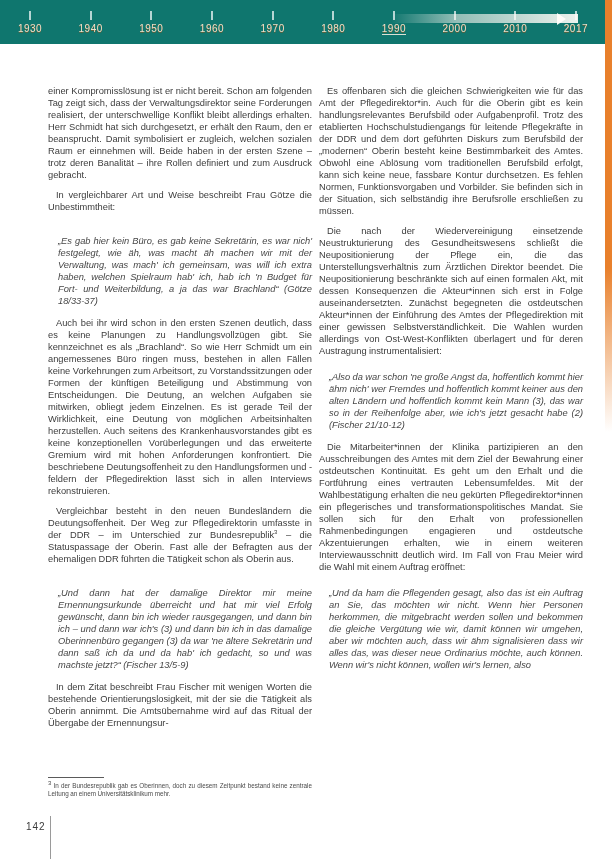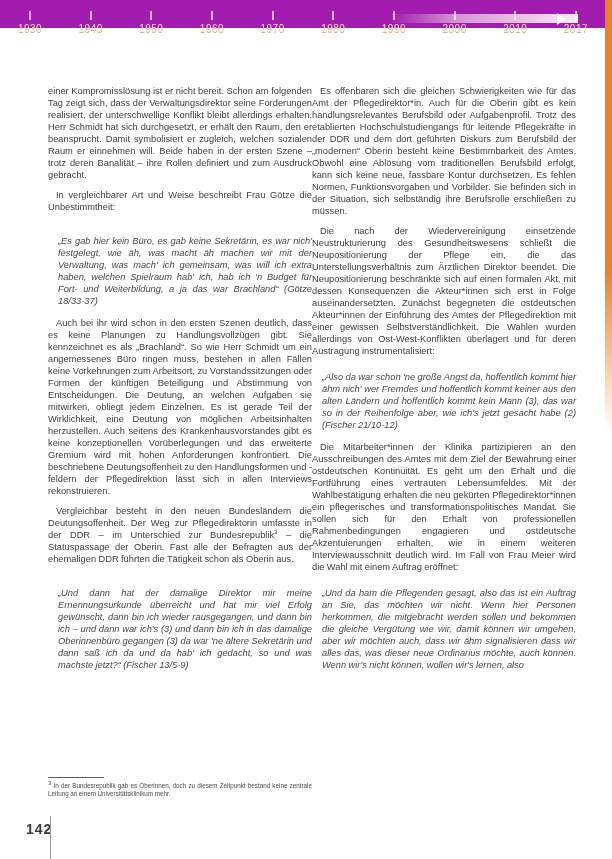--- a/index.html
+++ b/index.html
@@ -3,22 +3,22 @@
 <meta charset="utf-8">
 <style>
   html,body{margin:0;padding:0;background:#888;}
   .page{
     position:relative;width:612px;height:859px;background:#ffffff;
     margin:0 auto;overflow:hidden;
     font-family:"Liberation Sans", sans-serif;color:#3c3c3c;
   }
   
   .header-band{
-    position:absolute;top:0;left:0;width:612px;height:28px;
-    background:#a21caf;
+    position:absolute;top:0;left:0;width:612px;height:44px;
+    background:#0f766e;
   }
   .edge-strip{
     position:absolute;top:0;right:0;width:7px;height:432px;
     background:linear-gradient(to bottom,#e8802c 0%,#e8802c 62%,rgba(232,128,44,0) 100%);
   }
   .timeline{
     position:absolute;top:11px;left:8px;right:14px;height:30px;
     display:flex;justify-content:space-between;
   }
   .tl-item{display:flex;flex-direction:column;align-items:center;width:44px;}
@@ -34,21 +34,21 @@
     background:linear-gradient(90deg,rgba(255,255,255,0) 0%,rgba(255,249,243,0.55) 35%,rgba(255,252,248,0.92) 100%);
   }
   .tl-arrow-head{
     position:absolute;right:12px;top:-1px;width:0;height:0;
     border-left:9px solid rgba(255,253,250,0.95);
     border-top:6px solid transparent;border-bottom:6px solid transparent;
   }
   
   .content{
     position:absolute;top:85px;left:48px;right:29px;
-    display:flex;
+    display:flex;gap:7px;
   }
   .col{
     width:264px;font-size:9.3px;line-height:12px;text-align:justify;
     hyphens:auto;-webkit-hyphens:auto;word-spacing:-0.2px;
   }
   .col-left{display:flex;flex-direction:column;min-height:713px;}
   .para{margin:0 0 8px 0;}
   .para.indent{text-indent:8px;}
   .quote{
     margin:14px 0 10px 10px;font-style:italic;color:#474747;
@@ -58,21 +58,21 @@
   .footnote{margin-top:auto;padding-top:4px;}
   .footnote-rule{width:56px;height:1px;background:#5a5a5a;margin-bottom:4px;}
   .footnote-text{
     font-size:6.3px;line-height:7.8px;color:#4a4a4a;text-align:justify;
   }
   
   .footer-divider{
     position:absolute;left:50px;top:816px;width:1px;height:43px;background:#9a9a9a;
   }
   .footer-page{
-    position:absolute;left:26px;top:821px;font-size:14px;font-weight:bold;
+    position:absolute;left:26px;top:821px;font-size:10px;font-weight:normal;
     letter-spacing:1px;color:#3a3a3a;
   }
   .footer-info{
     position:absolute;left:69px;top:821px;font-size:9px;
     letter-spacing:1.4px;color:#4f4f4f;font-weight:bold;
   }
 </style>
 </head>
 <body>
 
@@ -130,20 +130,21 @@
 
   <div class="content">
 
     <div class="col col-left">
       <p class="para">einer Kompromisslösung ist er nicht bereit. Schon am folgenden Tag zeigt sich, dass der Verwaltungsdirektor seine Forderungen realisiert, der unterschwellige Konflikt bleibt allerdings erhalten. Herr Schmidt hat sich durchgesetzt, er erhält den Raum, den er beansprucht. Damit symbolisiert er zugleich, welchen sozialen Raum er einnehmen will. Beide haben in der ersten Szene – trotz deren Banalität – ihre Rollen definiert und zum Ausdruck gebracht.</p>
       <p class="para indent">In vergleichbarer Art und Weise beschreibt Frau Götze die Unbestimmtheit:</p>
       <p class="quote">„Es gab hier kein Büro, es gab keine Sekretärin, es war nich' festgelegt, wie äh, was macht äh machen wir mit der Verwaltung, was mach' ich gemeinsam, was will ich extra haben, welchen Spielraum hab' ich, hab ich 'n Budget für Fort- und Weiterbildung, a ja das war Brachland“ (Götze 18/33-37)</p>
       <p class="para indent">Auch bei ihr wird schon in den ersten Szenen deutlich, dass es keine Planungen zu Handlungsvollzügen gibt. Sie kennzeichnet es als „Brachland“. So wie Herr Schmidt um ein angemessenes Büro ringen muss, bestehen in allen Fällen keine Vorkehrungen zum Arbeitsort, zu Vorstandssitzungen oder Formen der künftigen Beteiligung und Abstimmung von Entscheidungen. Die Deutung, an welchen Aufgaben sie mitwirken, obliegt jedem Einzelnen. Es ist gerade Teil der Wirklichkeit, eine Deutung von möglichen Arbeitsinhalten herzustellen. Auch seitens des Krankenhausvorstandes gibt es keine konzeptionellen Vorüberlegungen und das erweiterte Gremium wird mit hohen Anforderungen konfrontiert. Die beschriebene Deutungsoffenheit zu den Handlungsformen und -feldern der Pflegedirektion lässt sich in allen Interviews rekonstruieren.</p>
       <p class="para indent"><span>Vergleichbar besteht in den neuen Bundesländern die Deutungsoffenheit. Der Weg zur Pflegedirektorin umfasste in der DDR – im Unterschied zur Bundesrepublik</span><span class="sup">3</span><span> – die Statuspassage der Oberin. Fast alle der Befragten aus der ehemaligen DDR führten die Tätigkeit schon als Oberin aus.</span></p>
       <p class="quote">„Und dann hat der damalige Direktor mir meine Ernennungsurkunde überreicht und hat mir viel Erfolg gewünscht, dann bin ich wieder rausgegangen, und dann bin ich – und dann war ich's (3) und dann bin ich in das damalige Oberinnenbüro gegangen (3) da war 'ne ältere Sekretärin und dann saß ich da und da hab' ich gedacht, so und was machste jetzt?“ (Fischer 13/5-9)</p>
+      <p class="para indent">In dem Zitat beschreibt Frau Fischer mit wenigen Worten die bestehende Orientierungslosigkeit, mit der sie die Tätigkeit als Oberin annimmt. Die Amtsübernahme wird auf das Ritual der Übergabe der Ernennungsur-</p>
 
       <div class="footnote">
         <div class="footnote-rule"></div>
         <div class="footnote-text"><span class="sup">3</span> <span>In der Bundesrepublik gab es Oberinnen, doch zu diesem Zeitpunkt bestand keine zentrale Leitung an einem Universitätsklinikum mehr.</span></div>
       </div>
     </div>
 
     <div class="col">
       <p class="para indent">Es offenbaren sich die gleichen Schwierigkeiten wie für das Amt der Pflegedirektor*in. Auch für die Oberin gibt es kein handlungsrelevantes Berufsbild oder Aufgabenprofil. Trotz des etablierten Hochschulstudiengangs für leitende Pflegekräfte in der DDR und dem dort geführten Diskurs zum Berufsbild der „modernen“ Oberin besteht keine Bestimmbarkeit des Amtes. Obwohl eine Ablösung vom traditionellen Berufsbild erfolgt, kann sich keine neue, fassbare Kontur durchsetzen. Es fehlen Normen, Funktionsvorgaben und Vorbilder. Sie befinden sich in der Situation, sich selbständig ihre Berufsrolle erschließen zu müssen.</p>
       <p class="para indent">Die nach der Wiedervereinigung einsetzende Neustrukturierung des Gesundheitswesens schließt die Neupositionierung der Pflege ein, die das Unterstellungsverhältnis zum Ärztlichen Direktor beendet. Die Neupositionierung beschränkte sich auf einen formalen Akt, mit dessen Konsequenzen die Akteur*innen sich erst in Folge auseinandersetzten. Zunächst begegneten die ostdeutschen Akteur*innen der Einführung des Amtes der Pflegedirektion mit einer gewissen Selbstverständlichkeit. Die Wahlen wurden allerdings von Ost-West-Konflikten überlagert und für deren Austragung instrumentalisiert:</p>

